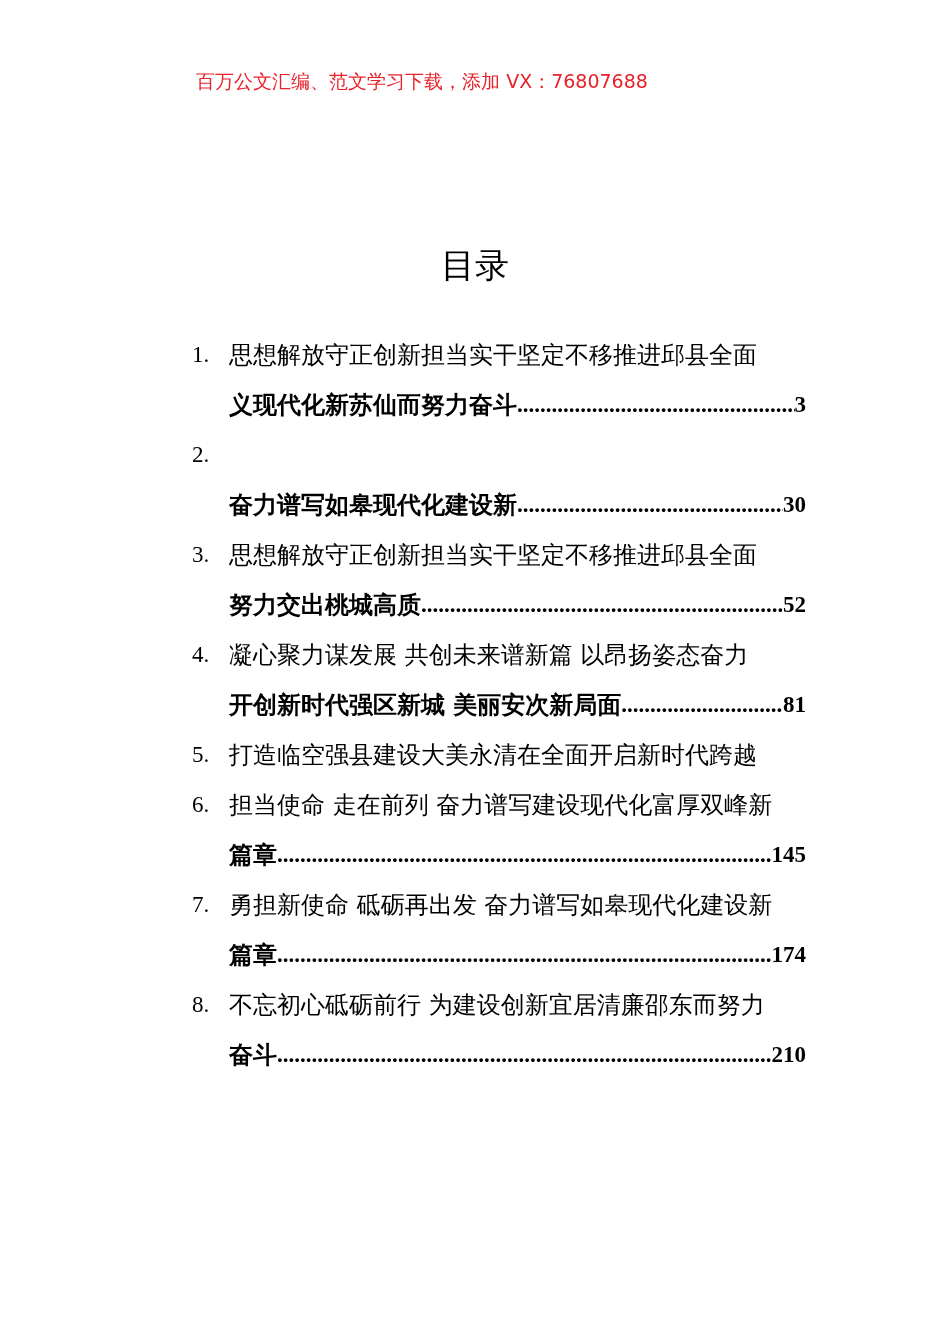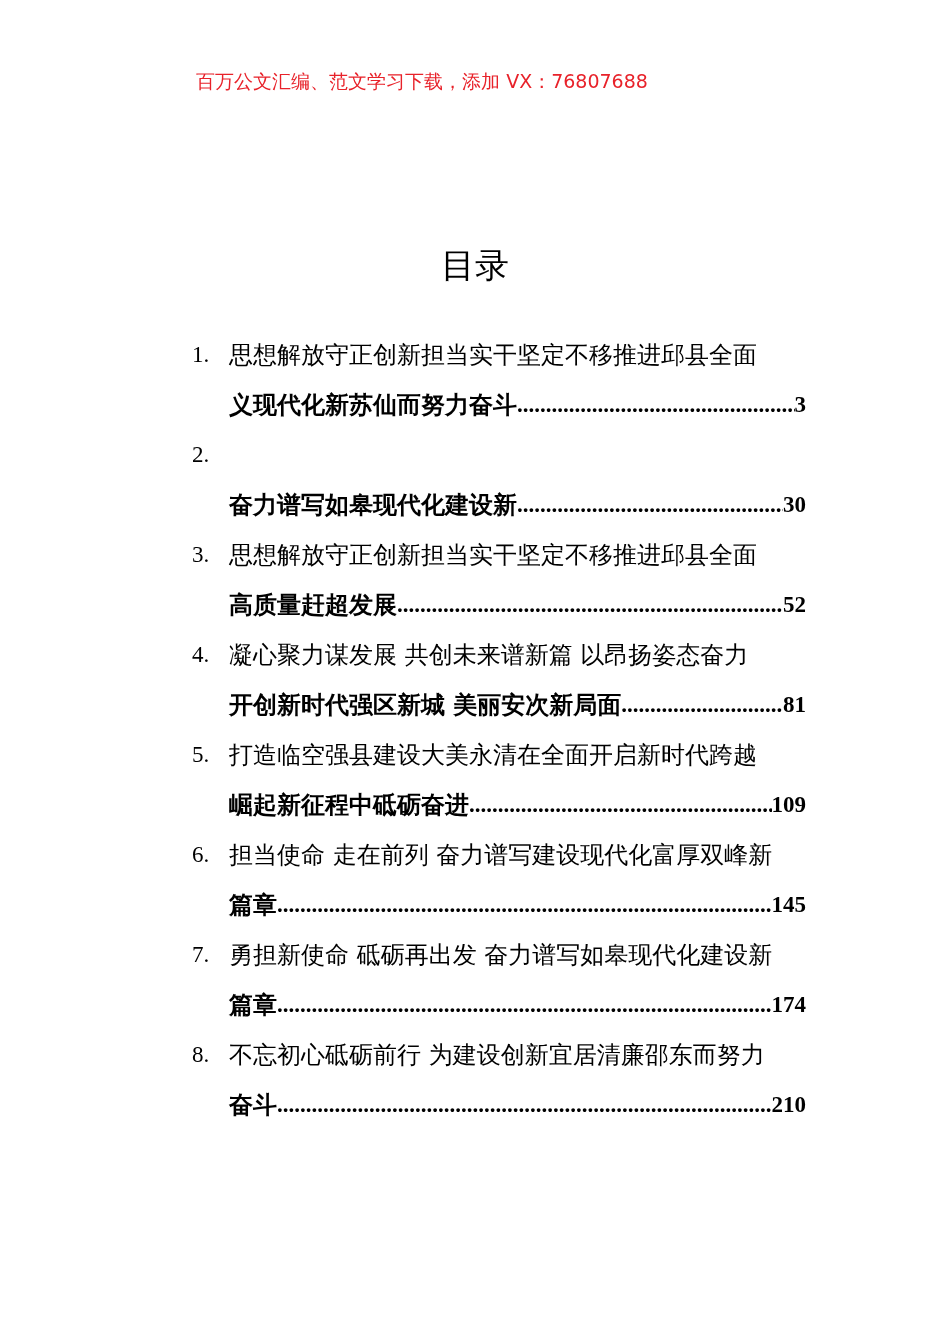--- a/index.html
+++ b/index.html
@@ -48,45 +48,40 @@
         <span class="leader"></span>
         <span class="page">30</span>
       </div>
   </div>
   <div class="entry">
     <div class="line">
         <span class="num">3.</span>
         <span class="text1">思想解放守正创新担当实干坚定不移推进邱县全面</span>
       </div>
     <div class="line line2">
-        <span class="text2">高质量赶超发展</span>
+        <span class="text2">努力交出桃城高质</span>
         <span class="leader"></span>
         <span class="page">52</span>
       </div>
   </div>
   <div class="entry">
     <div class="line">
         <span class="num">4.</span>
         <span class="text1">凝心聚力谋发展  共创未来谱新篇  以昂扬姿态奋力</span>
       </div>
     <div class="line line2">
         <span class="text2">开创新时代强区新城  美丽安次新局面</span>
         <span class="leader"></span>
         <span class="page">81</span>
       </div>
   </div>
   <div class="entry">
     <div class="line">
         <span class="num">5.</span>
         <span class="text1">打造临空强县建设大美永清在全面开启新时代跨越</span>
-      </div>
-    <div class="line line2">
-        <span class="text2">崛起新征程中砥砺奋进</span>
-        <span class="leader"></span>
-        <span class="page">109</span>
       </div>
   </div>
   <div class="entry">
     <div class="line">
         <span class="num">6.</span>
         <span class="text1">担当使命 走在前列 奋力谱写建设现代化富厚双峰新</span>
       </div>
     <div class="line line2">
         <span class="text2">篇章</span>
         <span class="leader"></span>

